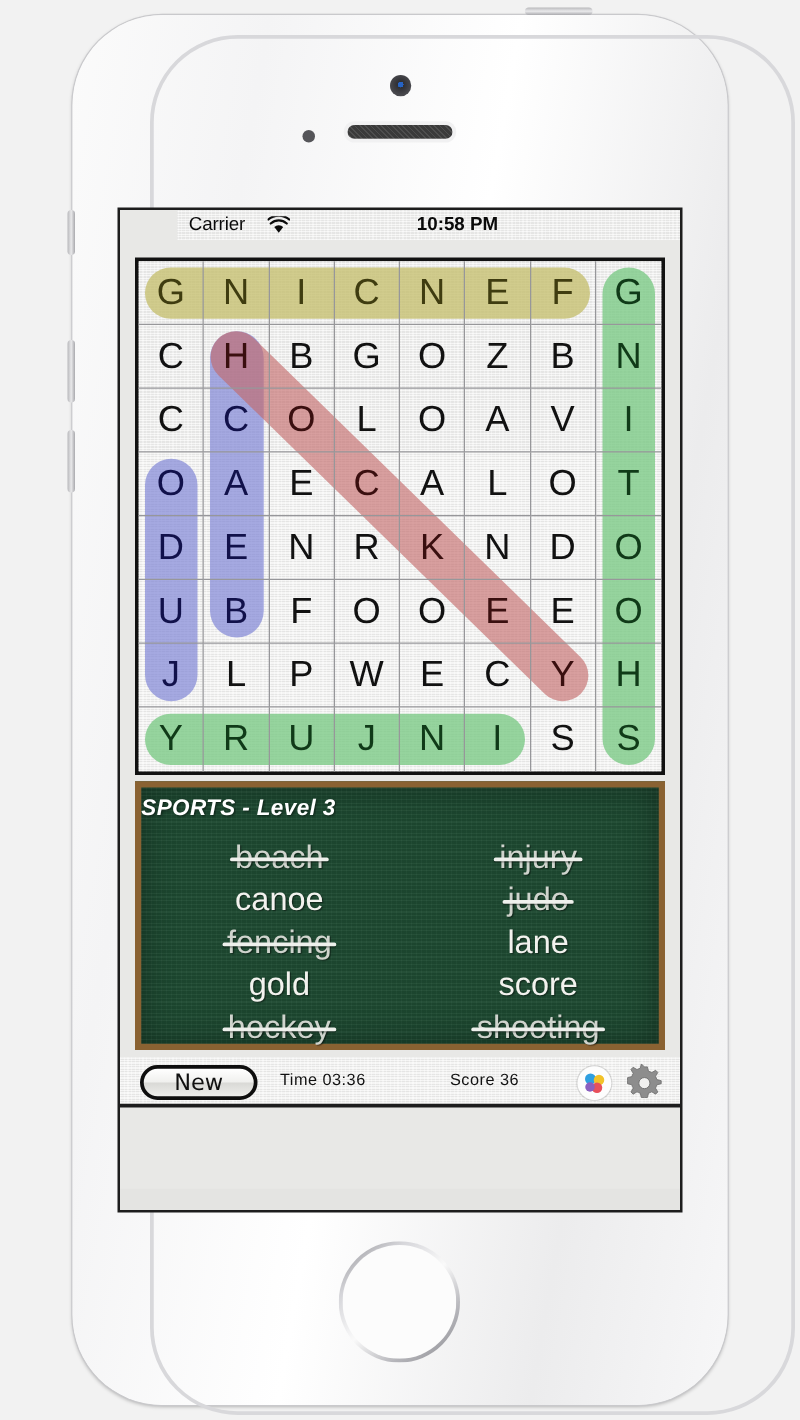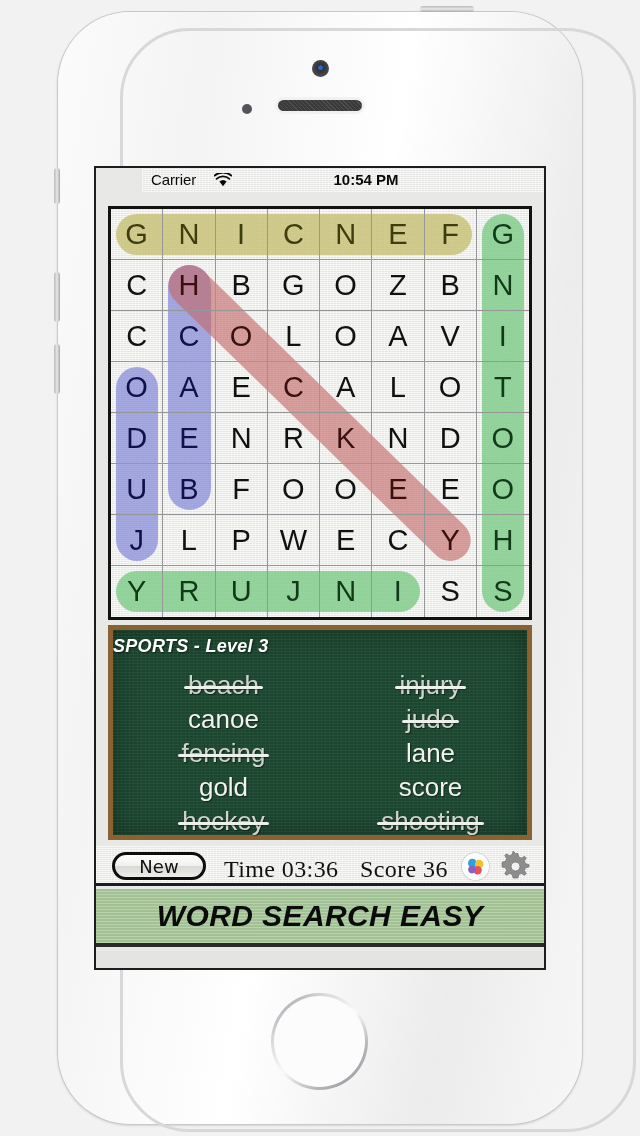--- a/index.html
+++ b/index.html
@@ -192,22 +192,22 @@
     position: absolute; left: 16px; top: 6px;
     width: 94px; height: 28px;
     border: 3px solid #0e0e0e; border-radius: 14px;
     background: linear-gradient(180deg,#ffffff 0%,#f0f0ee 48%,#d9d9d6 52%,#ededea 100%);
     display: flex; align-items: center; justify-content: center;
     font-size: 18px; color: #111;
     font-family: "DejaVu Sans", sans-serif;
   }
   .toolbar-stat {
     position: absolute; top: 10px;
-    font-size: 24px; color: #111;
-    font-family: Liberation Serif, serif; letter-spacing: .4px;
+    font-size: 13px; color: #111;
+    font-family: Liberation Sans, sans-serif; letter-spacing: .4px;
   }
   #stat-time  { left: 128px; }
   #stat-score { left: 264px; }
   #gamecenter-icon {
     position: absolute; left: 366px; top: 7px; width: 27px; height: 27px;
     border-radius: 50%; background: #fdfdfd;
     box-shadow: 0 0 0 1px rgba(0,0,0,.12);
   }
   #gear-icon { position: absolute; left: 404px; top: 5px; width: 31px; height: 31px; }
 
@@ -245,21 +245,21 @@
 
 <div id="screen" class="paper">
 
   <div id="status-bar" class="paper">
     <div id="status-carrier">Carrier</div>
     <svg id="wifi-icon" width="18" height="14" viewBox="0 0 18 14">
       <path d="M9 13.2 L5.4 8.6 a5.6 5.6 0 0 1 7.2 0 Z" fill="#0a0a0a"></path>
       <path d="M2.6 5.8 a9.6 9.6 0 0 1 12.8 0" stroke="#0a0a0a" stroke-width="1.8" fill="none" stroke-linecap="round"></path>
       <path d="M0.6 2.6 a13 13 0 0 1 16.8 0" stroke="#0a0a0a" stroke-width="1.8" fill="none" stroke-linecap="round"></path>
     </svg>
-    <div id="status-time">10:54 PM</div>
+    <div id="status-time">10:58 PM</div>
     <div id="battery-icon">
       <div id="battery-body"></div>
       <div id="battery-cap"></div>
     </div>
   </div>
 
   <div id="grid-wrap">
     <div id="grid-texture" class="paper"></div>
     <div id="highlights">
         <div class="strip h-yellow" style="left: 5px; top: 5px; width: 355.75px; height: 41px;"></div>
@@ -502,17 +502,14 @@
     <div id="gear-icon">
       <svg width="31" height="31" viewBox="0 0 32 32">
         <g fill="#8d8d8d" stroke="#6f6f6f" stroke-width="0.7">
           <path d="M16 2.6 l2.5 0 0.9 3.6 a10.7 10.7 0 0 1 2.7 1.1 l3.2-1.9 1.8 1.8 -1.9 3.2 a10.7 10.7 0 0 1 1.1 2.7 l3.6 0.9 0 2.5 -3.6 0.9 a10.7 10.7 0 0 1 -1.1 2.7 l1.9 3.2 -1.8 1.8 -3.2-1.9 a10.7 10.7 0 0 1 -2.7 1.1 l-0.9 3.6 -2.5 0 -2.5 0 -0.9-3.6 a10.7 10.7 0 0 1 -2.7-1.1 l-3.2 1.9 -1.8-1.8 1.9-3.2 a10.7 10.7 0 0 1 -1.1-2.7 l-3.6-0.9 0-2.5 0-2.5 3.6-0.9 a10.7 10.7 0 0 1 1.1-2.7 l-1.9-3.2 1.8-1.8 3.2 1.9 a10.7 10.7 0 0 1 2.7-1.1 l0.9-3.6 z"></path>
         </g>
         <circle cx="16" cy="16" r="4.6" fill="#f0f0ef" stroke="#6f6f6f" stroke-width="0.8"></circle>
       </svg>
     </div>
   </div>
 
-  <div id="banner">
-    <div id="banner-text">WORD SEARCH EASY</div>
-  </div>
   <div id="screen-bottom-fill" class="paper"></div>
 </div>
 
 </body></html>

